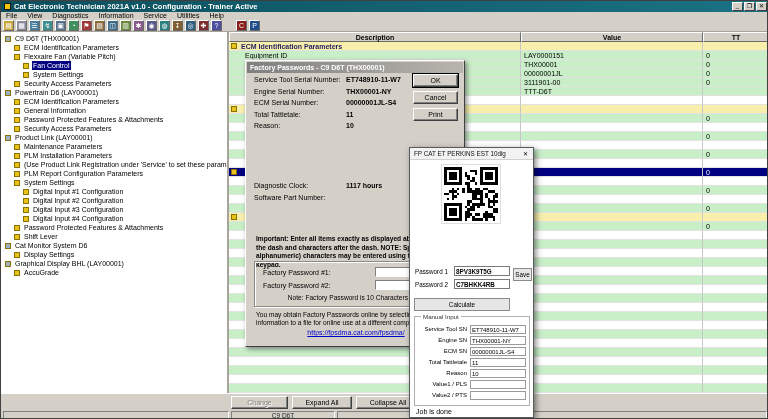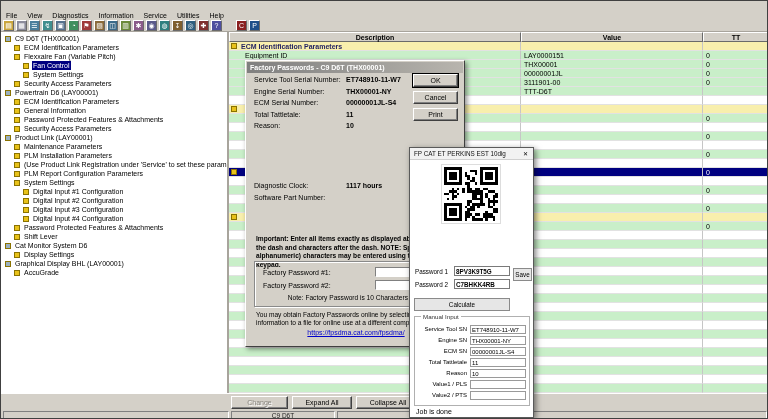--- a/index.html
+++ b/index.html
@@ -80,20 +80,29 @@
   .mgrp-legend{position:absolute;left:6px;top:-4px;background:#fff;font-size:6.2px;padding:0 2px;color:#333;}
   .m-label{position:absolute;left:0;width:52px;text-align:right;font-size:6px;color:#000;white-space:nowrap;}
   .m-inp{position:absolute;left:55px;width:56px;height:9px;background:#fff;border:1px solid #9a9a9a;font-size:6px;font-family:"Liberation Sans",sans-serif;padding:0 1px;}
   .kg-status{position:absolute;left:6px;top:248px;font-size:7px;color:#000;}
 </style>
 </head>
 <body>
 
 <div id="app">
 
+  <div class="titlebar">
+    <span class="app-icon"></span>
+    <span class="title-text">Cat Electronic Technician 2021A v1.0 - Configuration - Trainer Active</span>
+    <span class="win-btns">
+      <button class="win-btn">_</button>
+      <button class="win-btn">❐</button>
+      <button class="win-btn">✕</button>
+    </span>
+  </div>
 
   <div class="menubar">
       <span class="menu-item">File</span>
       <span class="menu-item">View</span>
       <span class="menu-item">Diagnostics</span>
       <span class="menu-item">Information</span>
       <span class="menu-item">Service</span>
       <span class="menu-item">Utilities</span>
       <span class="menu-item">Help</span>
     </div>

